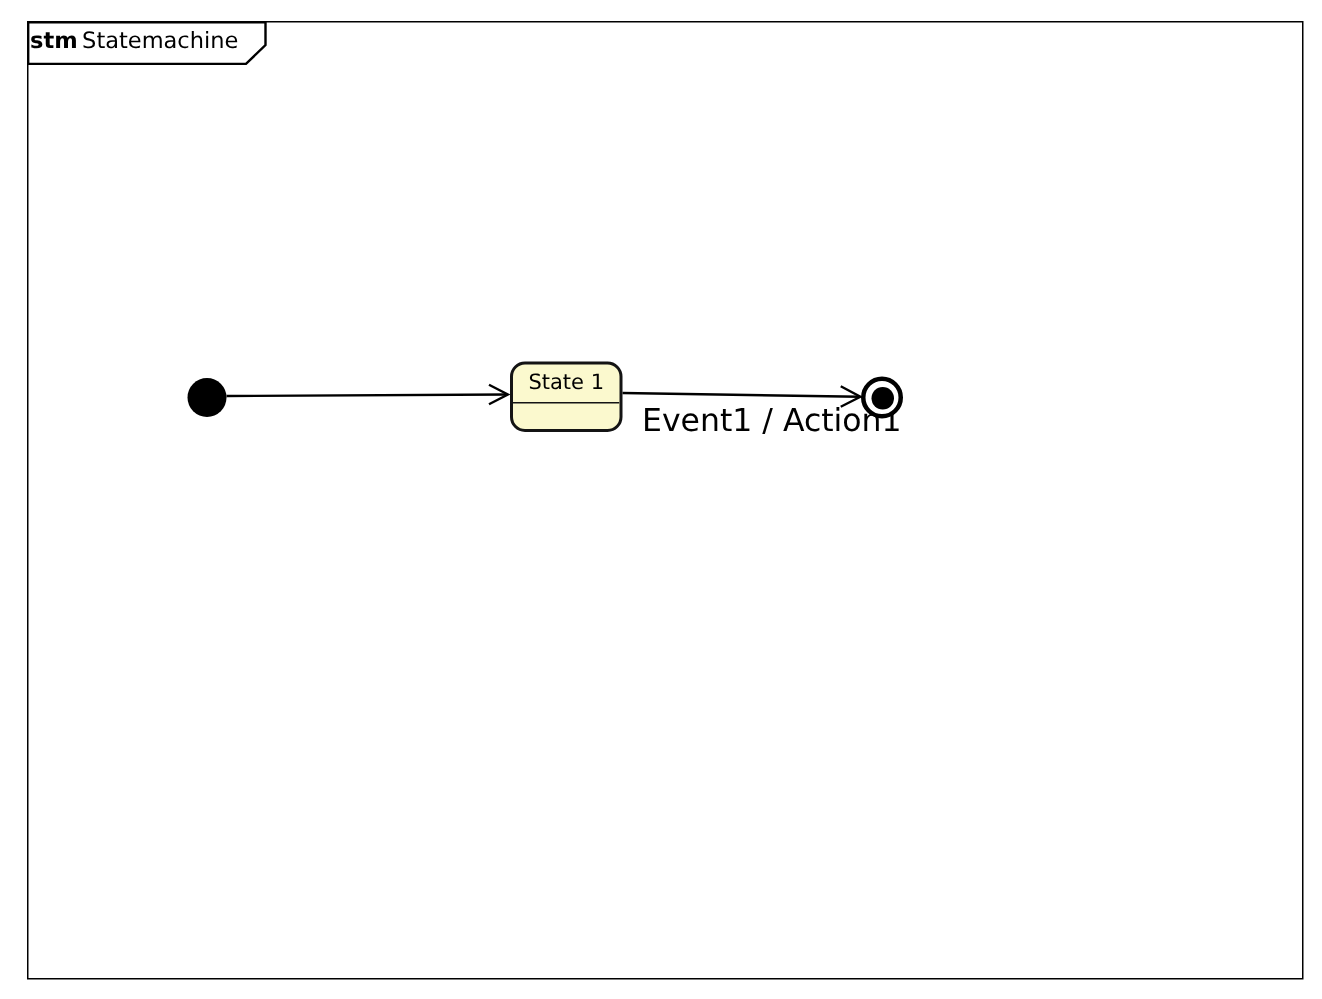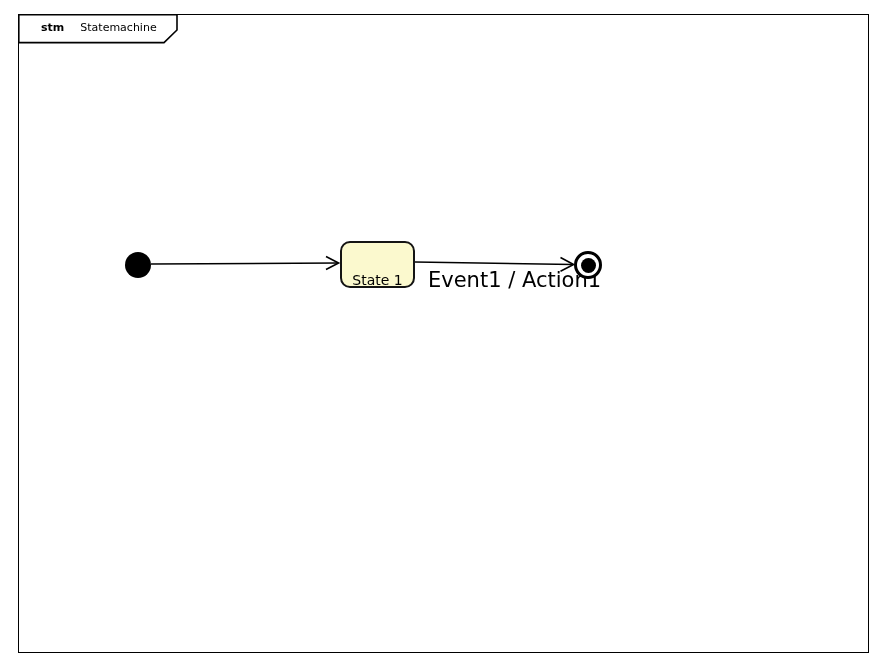--- a/index.html
+++ b/index.html
@@ -36,28 +36,28 @@
     height: 30px;
   }
   .tab-label {
     position: absolute;
     left: 18px;
     top: 14px;
     width: 150px;
     height: 27px;
     display: flex;
     align-items: center;
-    padding-left: 23px;
+    padding-left: 2px;
     box-sizing: border-box;
-    font-size: 11px;
+    font-size: 15px;
     line-height: 1;
     white-space: nowrap;
   }
   .tab-label .kw { font-weight: bold; }
-  .tab-label .title { margin-left: 16px; }
+  .tab-label .title { margin-left: 3px; }
 
   
   .initial-node {
     position: absolute;
     left: 125px;
     top: 252px;
     width: 26px;
     height: 26px;
     border-radius: 50%;
     background: #000000;
@@ -76,21 +76,20 @@
     background: #FBF9CE;
     overflow: hidden;
   }
   .state-name {
     height: 24.5px;
     display: flex;
     align-items: center;
     justify-content: center;
     font-size: 14px;
     line-height: 1;
-    margin-top: 25px;
   }
   .state-divider {
     height: 0;
     border-top: 1.4px solid #141414;
   }
   .state-body {
     height: 17px;
   }
 
   

